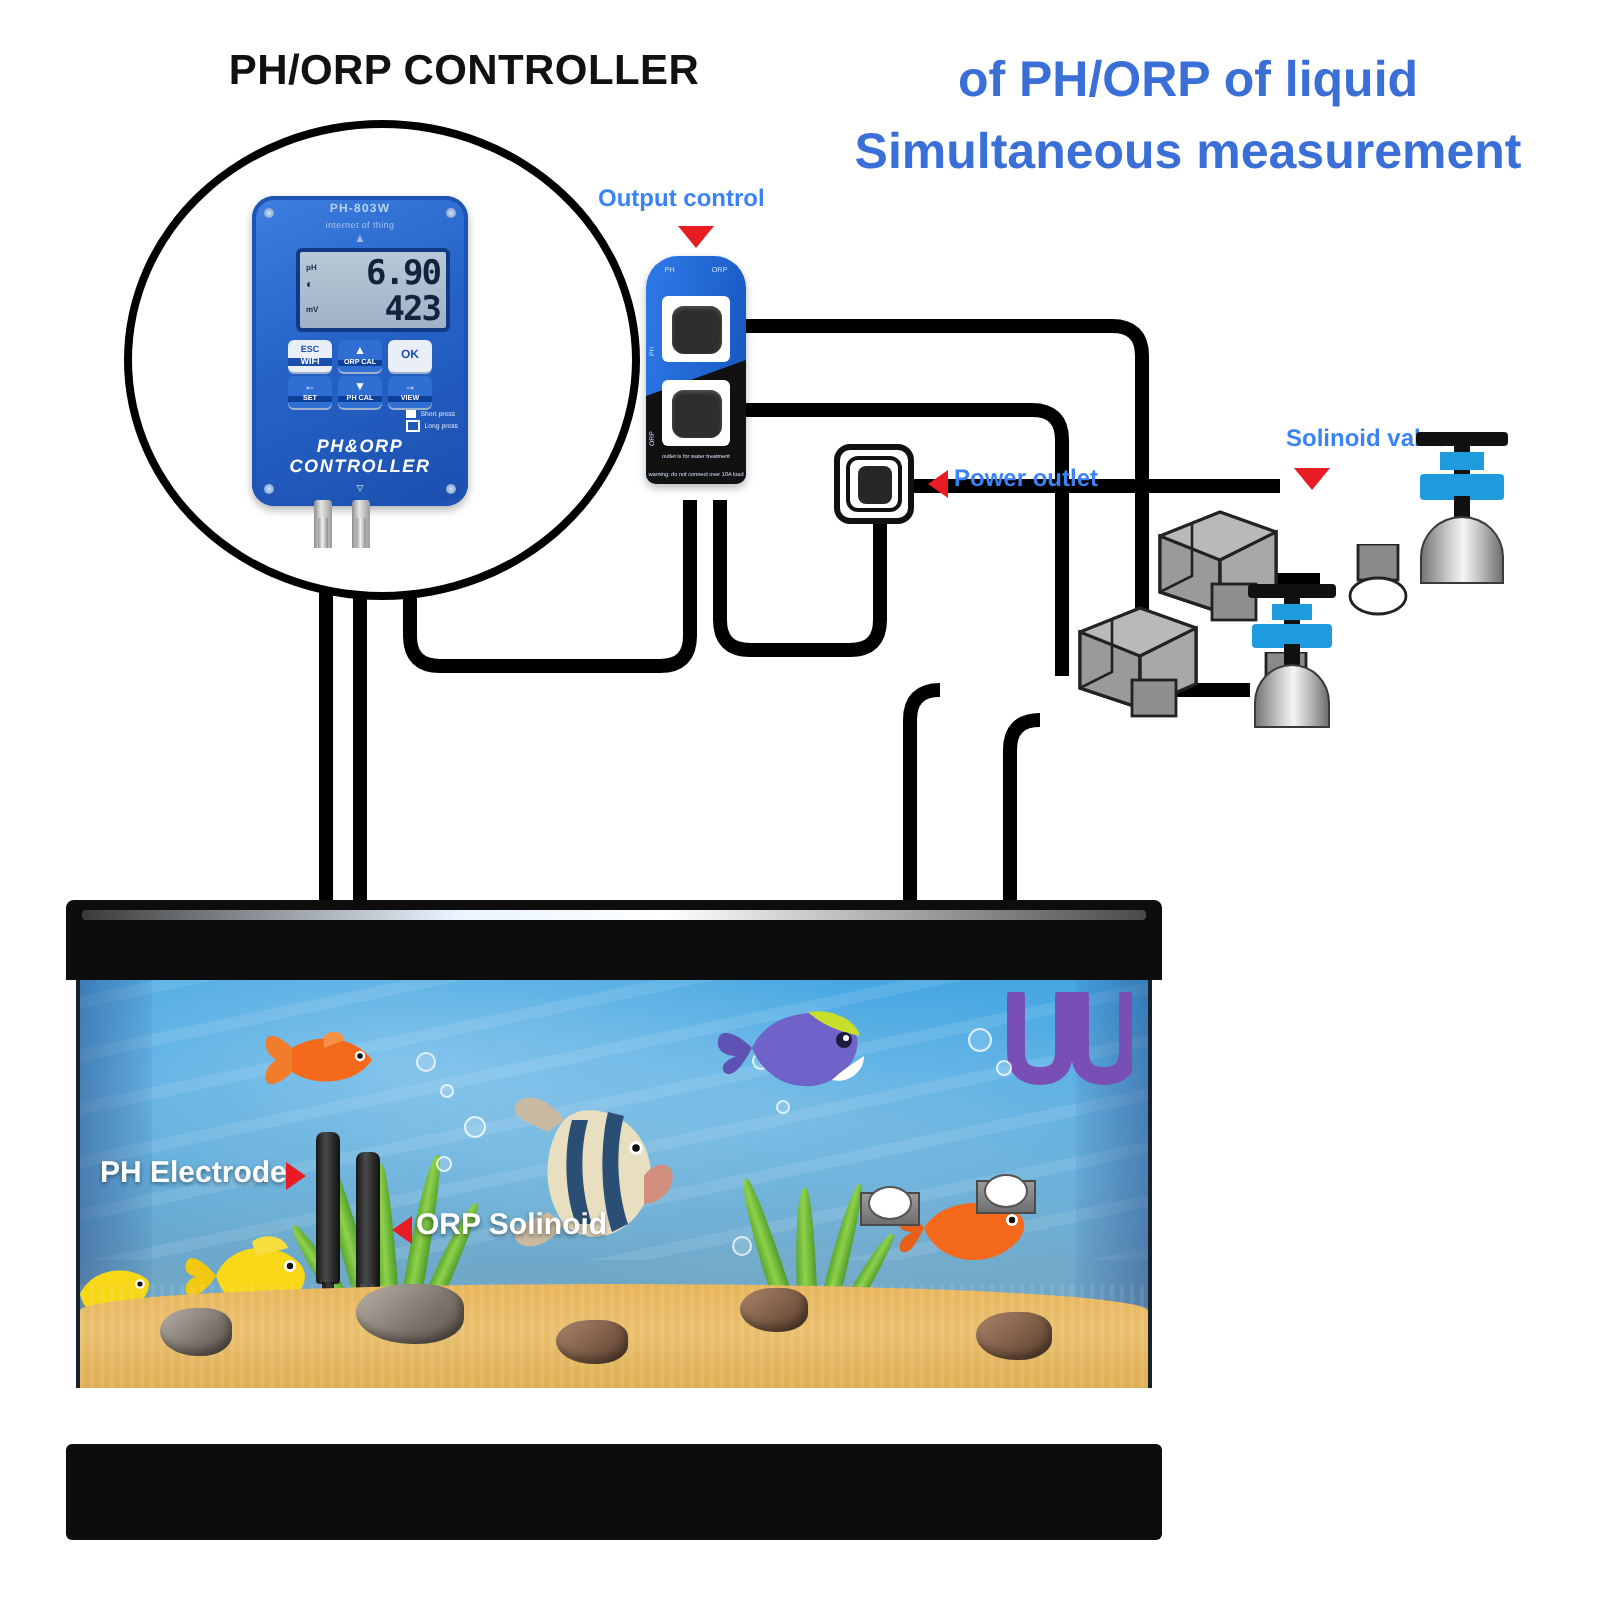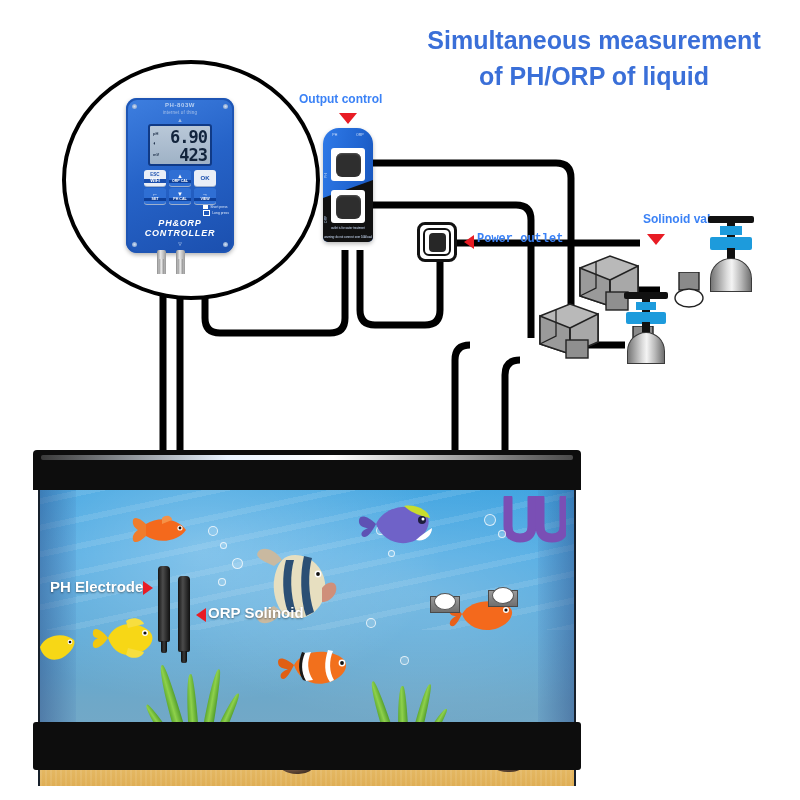--- a/index.html
+++ b/index.html
@@ -24,21 +24,21 @@
         background:linear-gradient(155deg,#3e7fe0 0%,#2663c8 45%,#1b4fae 100%);
         box-shadow:inset 0 0 0 2px #1e55b4, 0 2px 4px rgba(0,0,0,.3);}
   .ctrl .scr{position:absolute;width:5px;height:5px;border-radius:50%;
              background:radial-gradient(#cfe0f7,#6f8fc0);}
   .ctrl-brand{position:absolute;left:0;top:4px;width:100%;text-align:center;
               font-size:6px;font-weight:bold;color:#b8d0f2;letter-spacing:.6px;}
   .ctrl-sub{position:absolute;left:0;top:12px;width:100%;text-align:center;
             font-size:4.5px;color:#a7c2ea;letter-spacing:.2px;}
   .wifi-dot{position:absolute;left:50%;top:19px;transform:translateX(-50%);
             font-size:6px;color:#9dbbe6;}
-  .lcd{position:absolute;left:22px;top:26px;width:64px;height:42px;
+  .lcd{position:absolute;left:22px;top:26px;width:77px;height:42px;
        background:linear-gradient(#b9c8d8,#9fb2c6);border:2px solid #103a86;
        border-radius:3px;box-sizing:border-box;padding:1px 3px;}
   .lcd .lbl{position:absolute;left:3px;font-size:4px;font-weight:bold;color:#1a2b45;}
   .lcd .ph-lbl{top:5px;} .lcd .mv-lbl{top:26px;}
   .lcd .wifi-ic{position:absolute;left:3px;top:14px;font-size:6px;color:#1a2b45;}
   .lcd .val{position:absolute;right:3px;font-family:"DejaVu Sans Mono",monospace;
             font-weight:bold;color:#12243c;}
   .lcd .v1{top:1px;font-size:17px;letter-spacing:-1px;}
   .lcd .v2{top:19px;font-size:17px;letter-spacing:-1px;}
   .btns{position:absolute;left:18px;top:72px;width:72px;
@@ -111,21 +111,21 @@
                  box-sizing:border-box;}
   .outlet .pl{width:17px;height:19px;background:#272727;border-radius:4px;}
 
   
   .tank{left:33px;top:450px;width:548px;height:320px;}
   .hood{position:absolute;left:0;top:0;width:100%;height:40px;background:#0d0d0d;
         border-radius:4px 4px 0 0;}
   .hood:before{content:"";position:absolute;left:8px;right:8px;top:5px;height:5px;
                background:linear-gradient(90deg,#3a3a3a,#e9f3ff 35%,#ffffff 55%,#4a4a4a);
                border-radius:2px;}
-  .glass{position:absolute;left:5px;top:40px;right:5px;height:296px;overflow:hidden;
+  .glass{position:absolute;left:5px;top:40px;right:5px;height:204px;overflow:hidden;
          border-left:2px solid #17202b;border-right:2px solid #17202b;}
   .water{position:absolute;inset:0;
      background:
        radial-gradient(ellipse at 30% 20%,rgba(255,255,255,.30),transparent 46%),
        radial-gradient(ellipse at 72% 35%,rgba(255,255,255,.20),transparent 48%),
        linear-gradient(#3ea3e0 0%,#4ca9e2 22%,#5aa9d8 48%,#6fa8c8 72%,#7ba9c4 100%);}
   .caustic{position:absolute;left:0;right:0;top:0;height:140px;opacity:.45;
      background:repeating-linear-gradient(-12deg,rgba(255,255,255,.22) 0 6px,
        rgba(255,255,255,0) 6px 26px);}
   .sand{position:absolute;left:0;right:0;bottom:0;height:52px;
@@ -162,23 +162,24 @@
   .diff .disc{position:absolute;left:4px;top:-3px;width:22px;height:17px;
               background:#fff;border:1px solid #555;border-radius:50%;box-sizing:border-box;}
   svg.wires{position:absolute;left:0;top:0;width:800px;height:800px;
             pointer-events:none;overflow:visible;}
 </style>
 </head>
 <body>
 
 <div id="stage">
 
+  <div class="abs hdr-left">PH/ORP CONTROLLER</div>
   <div class="abs hdr-right">
+    <div>of PH/ORP of liquid</div>
     <div>Simultaneous measurement</div>
-    <div>of PH/ORP of liquid</div>
   </div>
 
   <svg class="wires" viewBox="0 0 800 800">
     <g fill="none" stroke="#000" stroke-width="7" stroke-linecap="butt">
 
       <path d="M163,268 L163,600"></path>
       <path d="M180,268 L180,600"></path>
 
       <path d="M205,268 L205,318 Q205,333 220,333 L330,333 Q345,333 345,318 L345,250"></path>
 
@@ -282,21 +283,21 @@
     <span class="tiny t1">outlet is for water treatment</span>
     <span class="tiny t2">warning: do not connect over 10A load</span>
   </div>
 
   <div class="abs outlet">
     <div class="inner">
       <div class="pl"></div>
     </div>
   </div>
   <div class="abs tri left" style="left:464px;top:235px;"></div>
-  <div class="abs lblbox" style="left:477px;top:232px;font-family:Liberation Mono, monospace;">Power outlet</div>
+  <div class="abs lblbox" style="left:477px;top:232px;">Power outlet</div>
 
   <div class="abs lblbox" style="left:643px;top:212px;">Solinoid valve</div>
   <div class="abs tri down" style="left:647px;top:234px;"></div>
 
   <div class="abs" style="left:576px;top:252px;">
     <svg width="66" height="60" viewBox="0 0 66 60">
       <polygon points="4,16 34,4 62,14 62,42 34,54 4,44" fill="#b9b9b9" stroke="#222" stroke-width="1.6"></polygon>
       <polygon points="4,16 34,28 34,54 4,44" fill="#9a9a9a" stroke="#222" stroke-width="1.6"></polygon>
       <polygon points="34,28 62,14 62,42 34,54" fill="#a8a8a8" stroke="#222" stroke-width="1.6"></polygon>
       <polyline points="20,10 20,36 4,44" fill="none" stroke="#222" stroke-width="1.3"></polyline>

